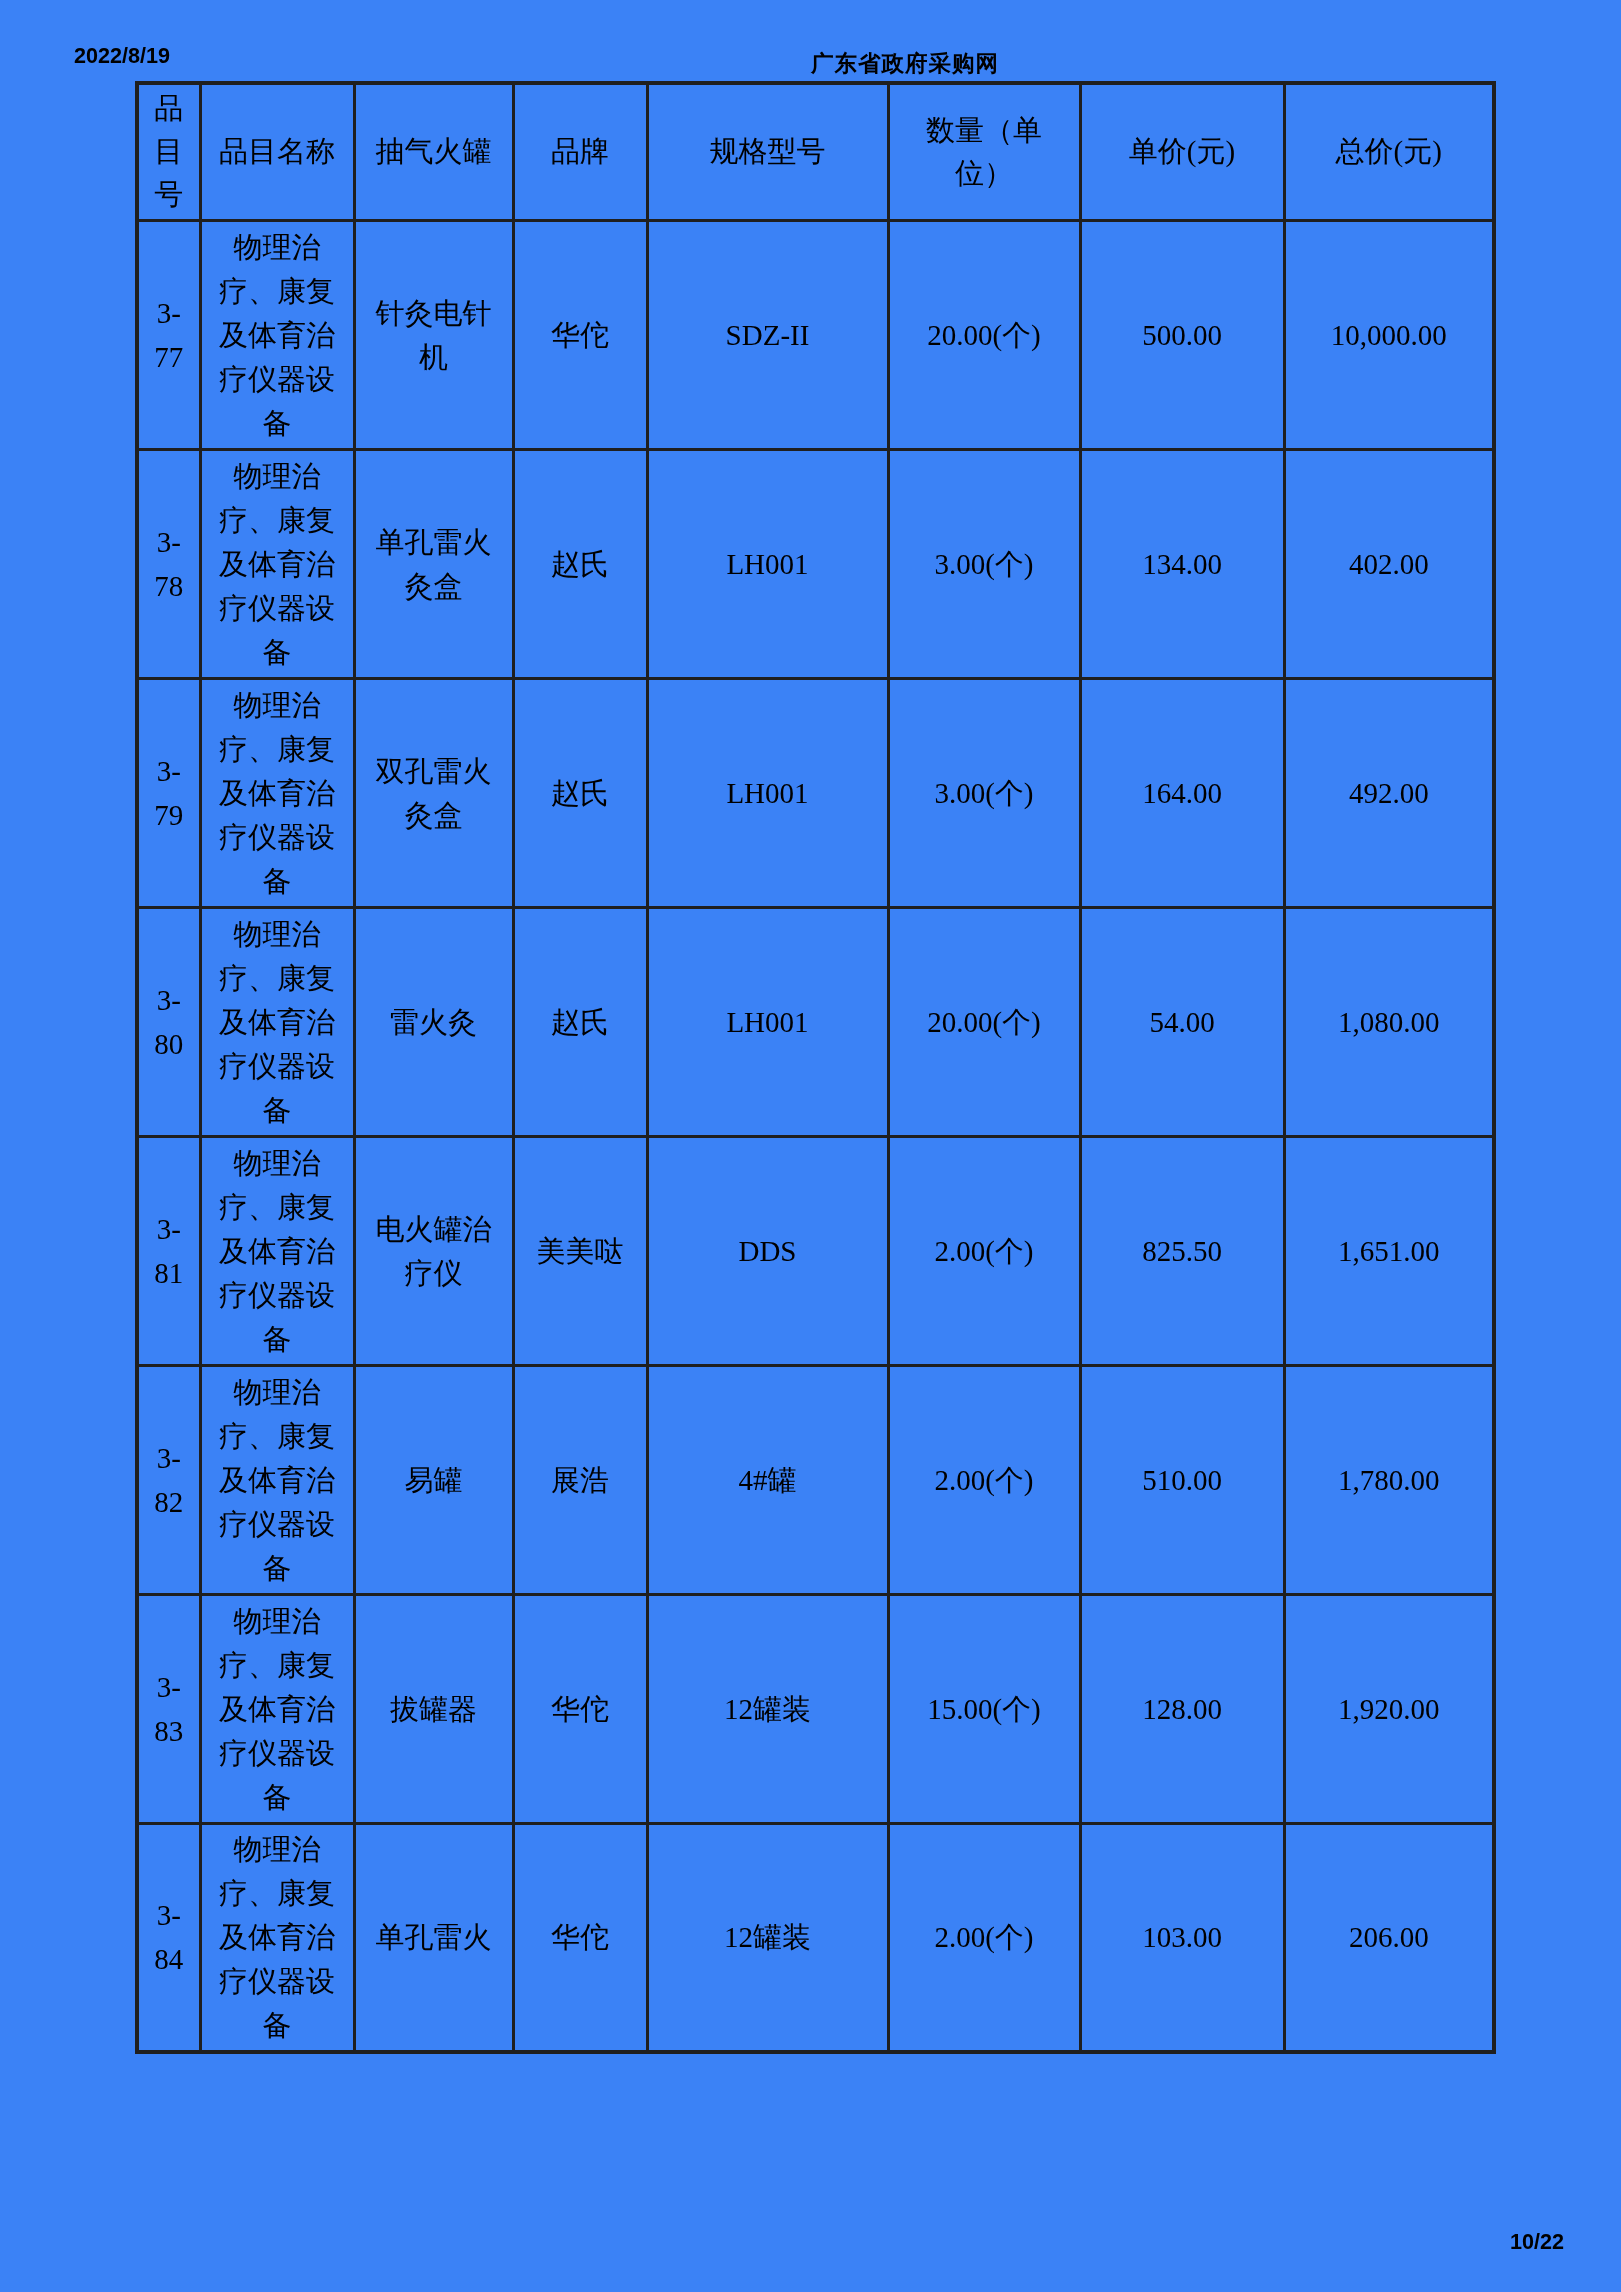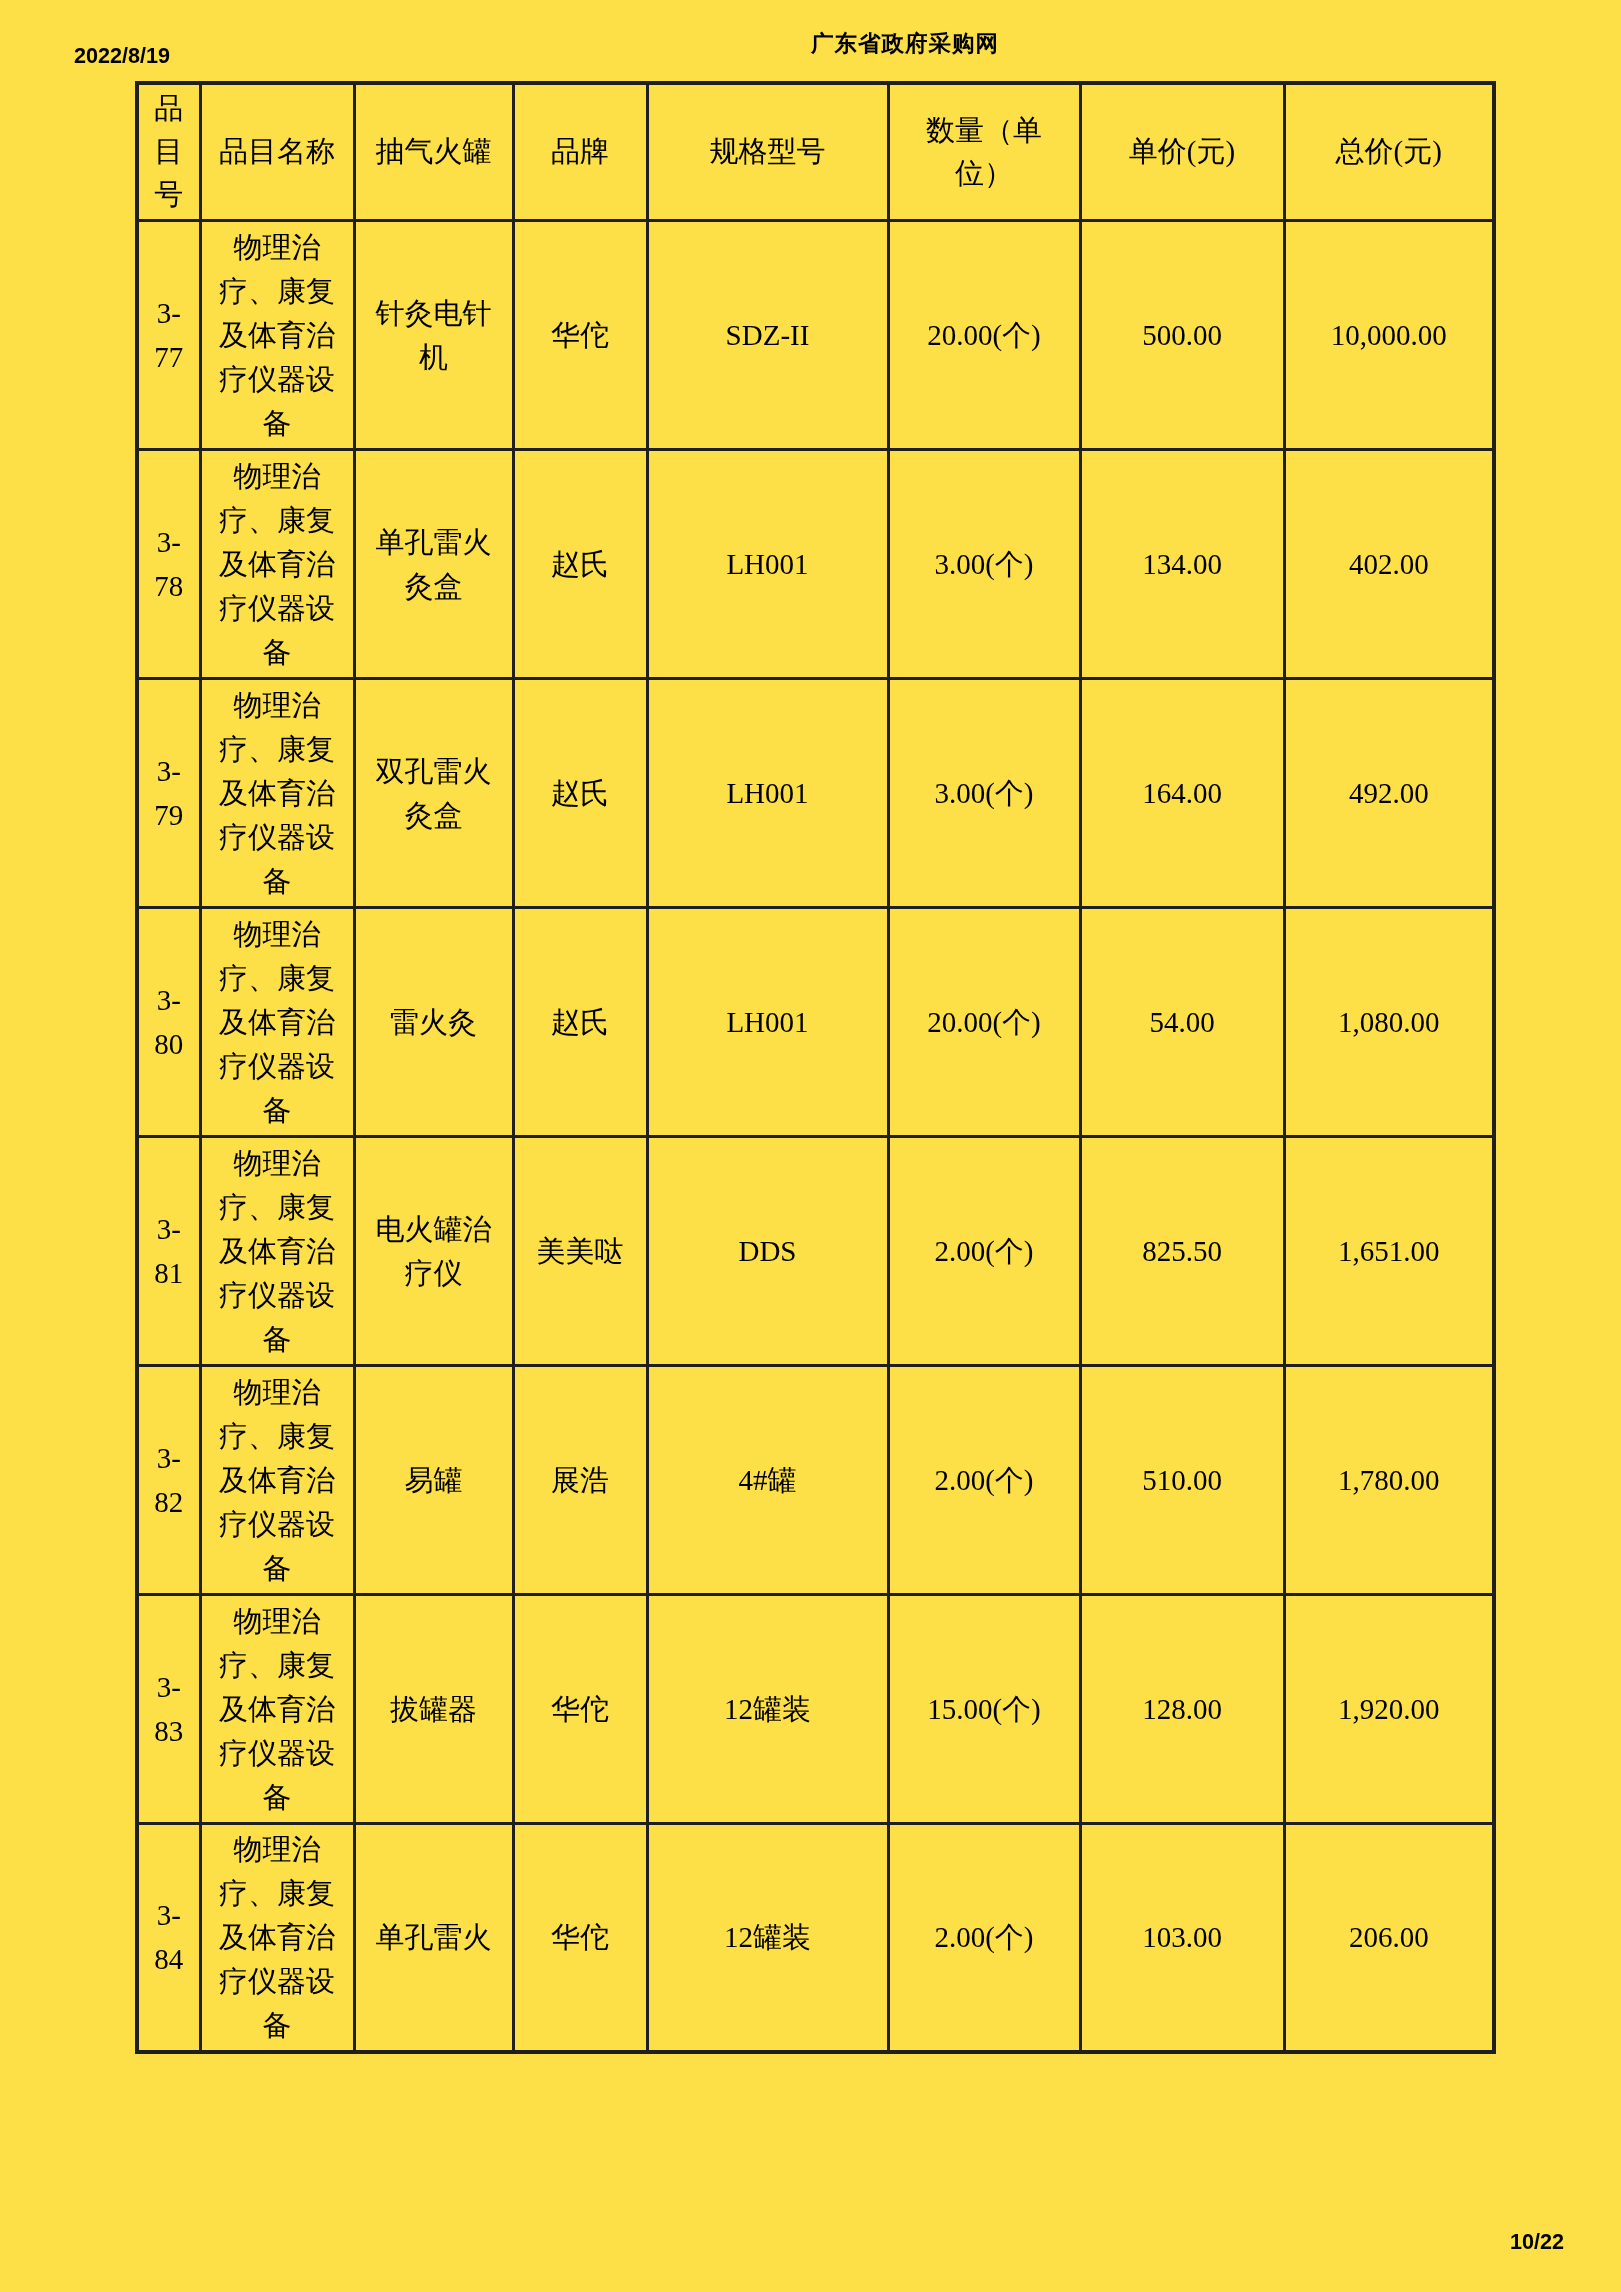--- a/index.html
+++ b/index.html
@@ -1,34 +1,34 @@
 <!DOCTYPE html>
 <html><head>
 <meta charset="utf-8">
 <style>
   html,body{margin:0;padding:0;background:#fff;}
   .page{
     position:relative;
     width:1621px;
     height:2293px;
-    background:#fde047;
+    background:#3b82f6;
     color:#000;
     overflow:hidden;
     font-family:"Liberation Sans","DejaVu Sans",sans-serif;
   }
   
   .hf{
     position:absolute;
     font-family:"Liberation Sans","DejaVu Sans",sans-serif;
     font-weight:700;
     color:#000;
     white-space:nowrap;
   }
   .print-date{left:74px;top:43px;font-size:21.6px;}
-  .site-title{left:811px;top:28px;font-size:22.5px;letter-spacing:1px;}
+  .site-title{left:811px;top:48px;font-size:22.5px;letter-spacing:1px;}
   .footer-url{left:69px;top:2229px;font-size:21.6px;font-weight:600;}
   .page-number{right:57px;top:2229px;font-size:21.6px;font-weight:700;}
 
   
   table.grid{
     position:absolute;
     left:135px;
     top:81px;
     width:1357px;
     border-collapse:collapse;

